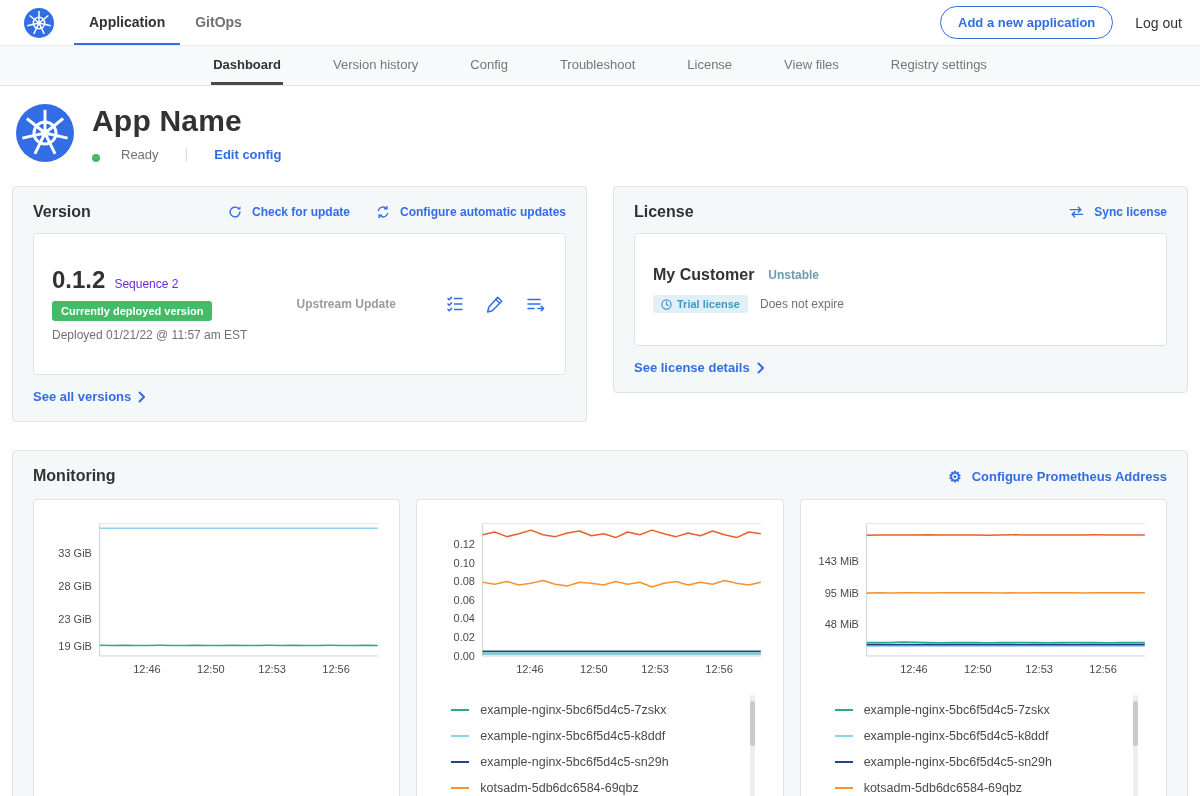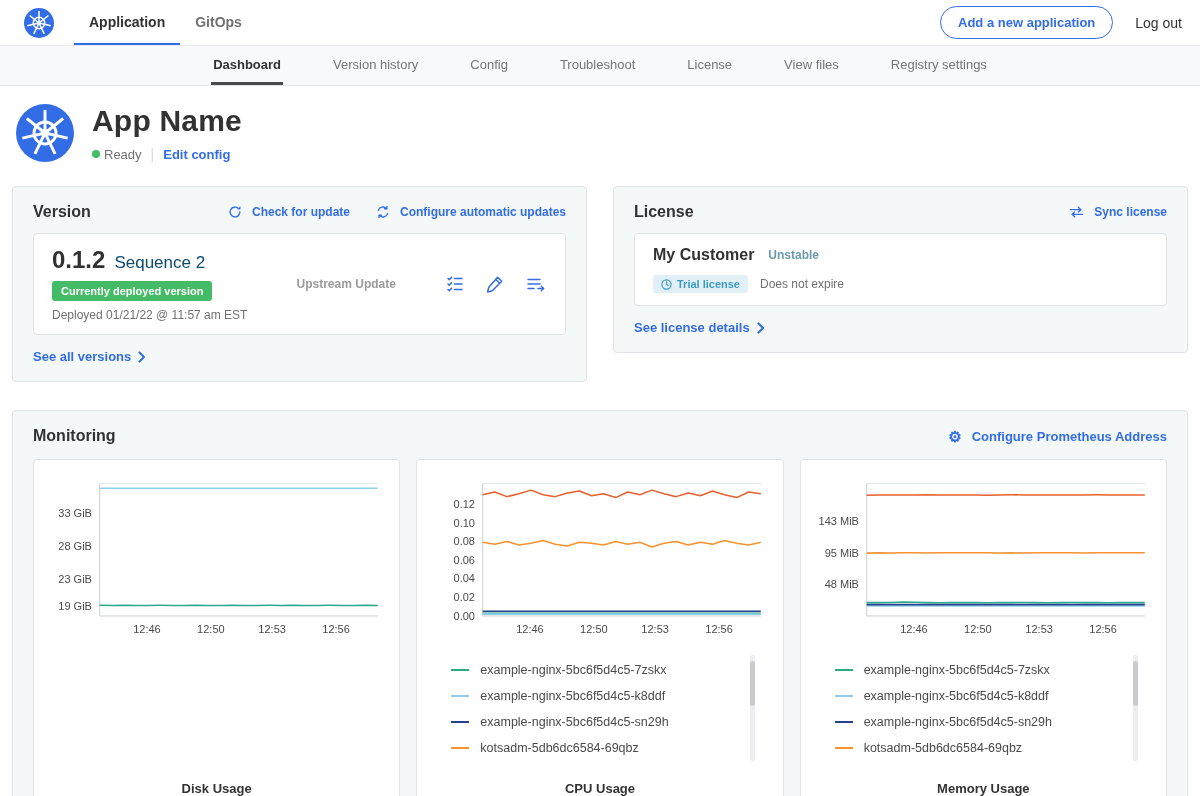--- a/index.html
+++ b/index.html
@@ -19,41 +19,41 @@
 
   
   .subnav{display:flex;justify-content:center;gap:48px;background:#f7f9fa;border-bottom:1px solid #e3e7e9;height:40px}
   .subnav-item{display:flex;align-items:center;font-size:13px;color:#767676;cursor:pointer;border-bottom:3px solid transparent;padding:0 2px}
   .subnav-item.active{color:#323232;font-weight:700;border-bottom-color:#4a4a4a}
 
   
   .app-header{display:flex;align-items:center;gap:18px;padding:18px 24px 24px 16px}
   .app-icon{width:58px;height:58px;flex:0 0 58px}
   .app-title{font-size:30px;font-weight:700;letter-spacing:.2px}
-  .status-row{display:flex;align-items:center;gap:4px;margin-top:8px;font-size:13px}
+  .status-row{display:flex;align-items:flex-end;gap:21px;margin-top:8px;font-size:13px}
   .status-dot{width:8px;height:8px;border-radius:50%;background:#44bb66}
   .status-text{color:#717171}
   .divider{color:#d5dbde;margin:0 5px;font-size:14px}
   .link{color:#326de6;font-weight:700;cursor:pointer;text-decoration:none}
   .link.normal{font-weight:600}
 
   
   .content{padding:0 12px 26px}
   .cards-row{display:flex;gap:26px;align-items:flex-start}
   .panel{background:#f5f8f9;border:1px solid #dfe3e5;border-radius:4px;padding:16px 20px;flex:1}
   .panel-header{display:flex;align-items:center;justify-content:space-between}
   .panel-title{font-size:16px;font-weight:700}
   .panel-links{display:flex;gap:26px;align-items:center}
   .icon-link{display:inline-flex;align-items:center;gap:10px;font-size:12px;font-weight:700;color:#326de6;cursor:pointer}
-  .inner-card{background:#fff;border:1px solid #dfe3e5;border-radius:4px;margin-top:12px;padding:12px 18px}
+  .inner-card{background:#fff;border:1px solid #dfe3e5;border-radius:4px;margin-top:12px;padding:32px 18px}
 
   .version-inner{display:flex;align-items:center;justify-content:space-between}
   .version-number-row{display:flex;align-items:baseline;gap:9px}
   .version-number{font-size:24px;font-weight:700}
-  .sequence{font-size:17px;color:#0c4a6e}
+  .sequence{font-size:12px;color:#6d28d9}
   .deployed-badge{display:inline-block;background:#44bb66;color:#fff;font-size:11px;font-weight:600;padding:4px 9px;border-radius:3px;margin:7px 0 7px}
   .deployed-at{font-size:12px;color:#717171}
   .upstream{font-size:12px;font-weight:700;color:#9b9b9b;margin:0 4px}
   .version-icons{display:flex;gap:20px;color:#326de6;align-items:center}
   .version-icons .icon-btn{cursor:pointer;color:#326de6}
   .see-link{display:inline-flex;align-items:center;gap:7px;margin-top:14px;font-size:13px}
 
   .license-name-row{display:flex;align-items:center;gap:14px}
   .customer-name{font-size:16px;font-weight:700}
   .channel{font-size:12px;font-weight:700;color:#6d9aae}

